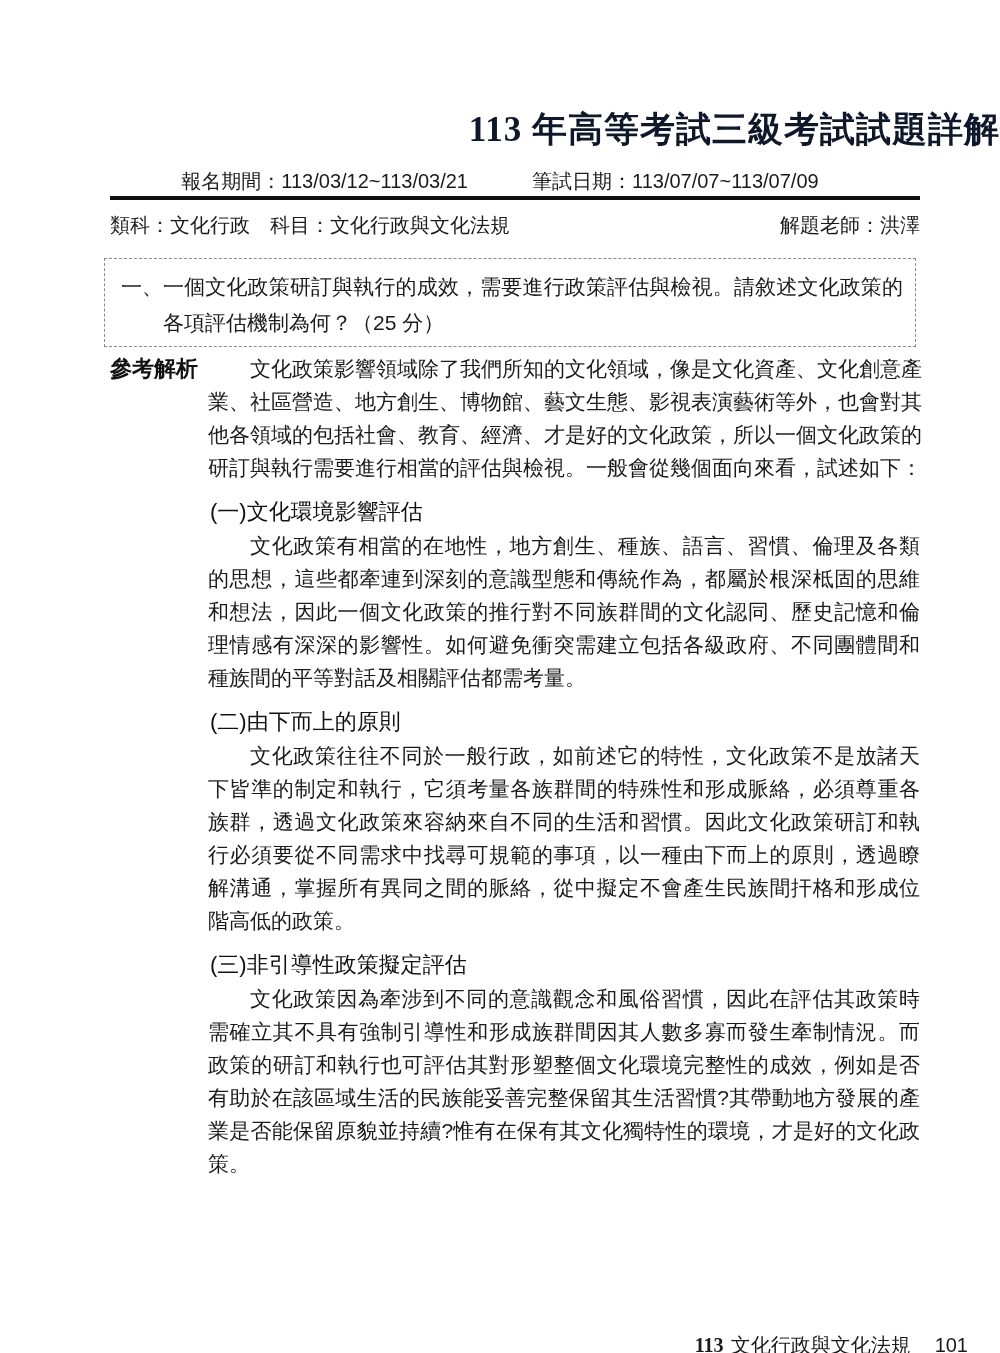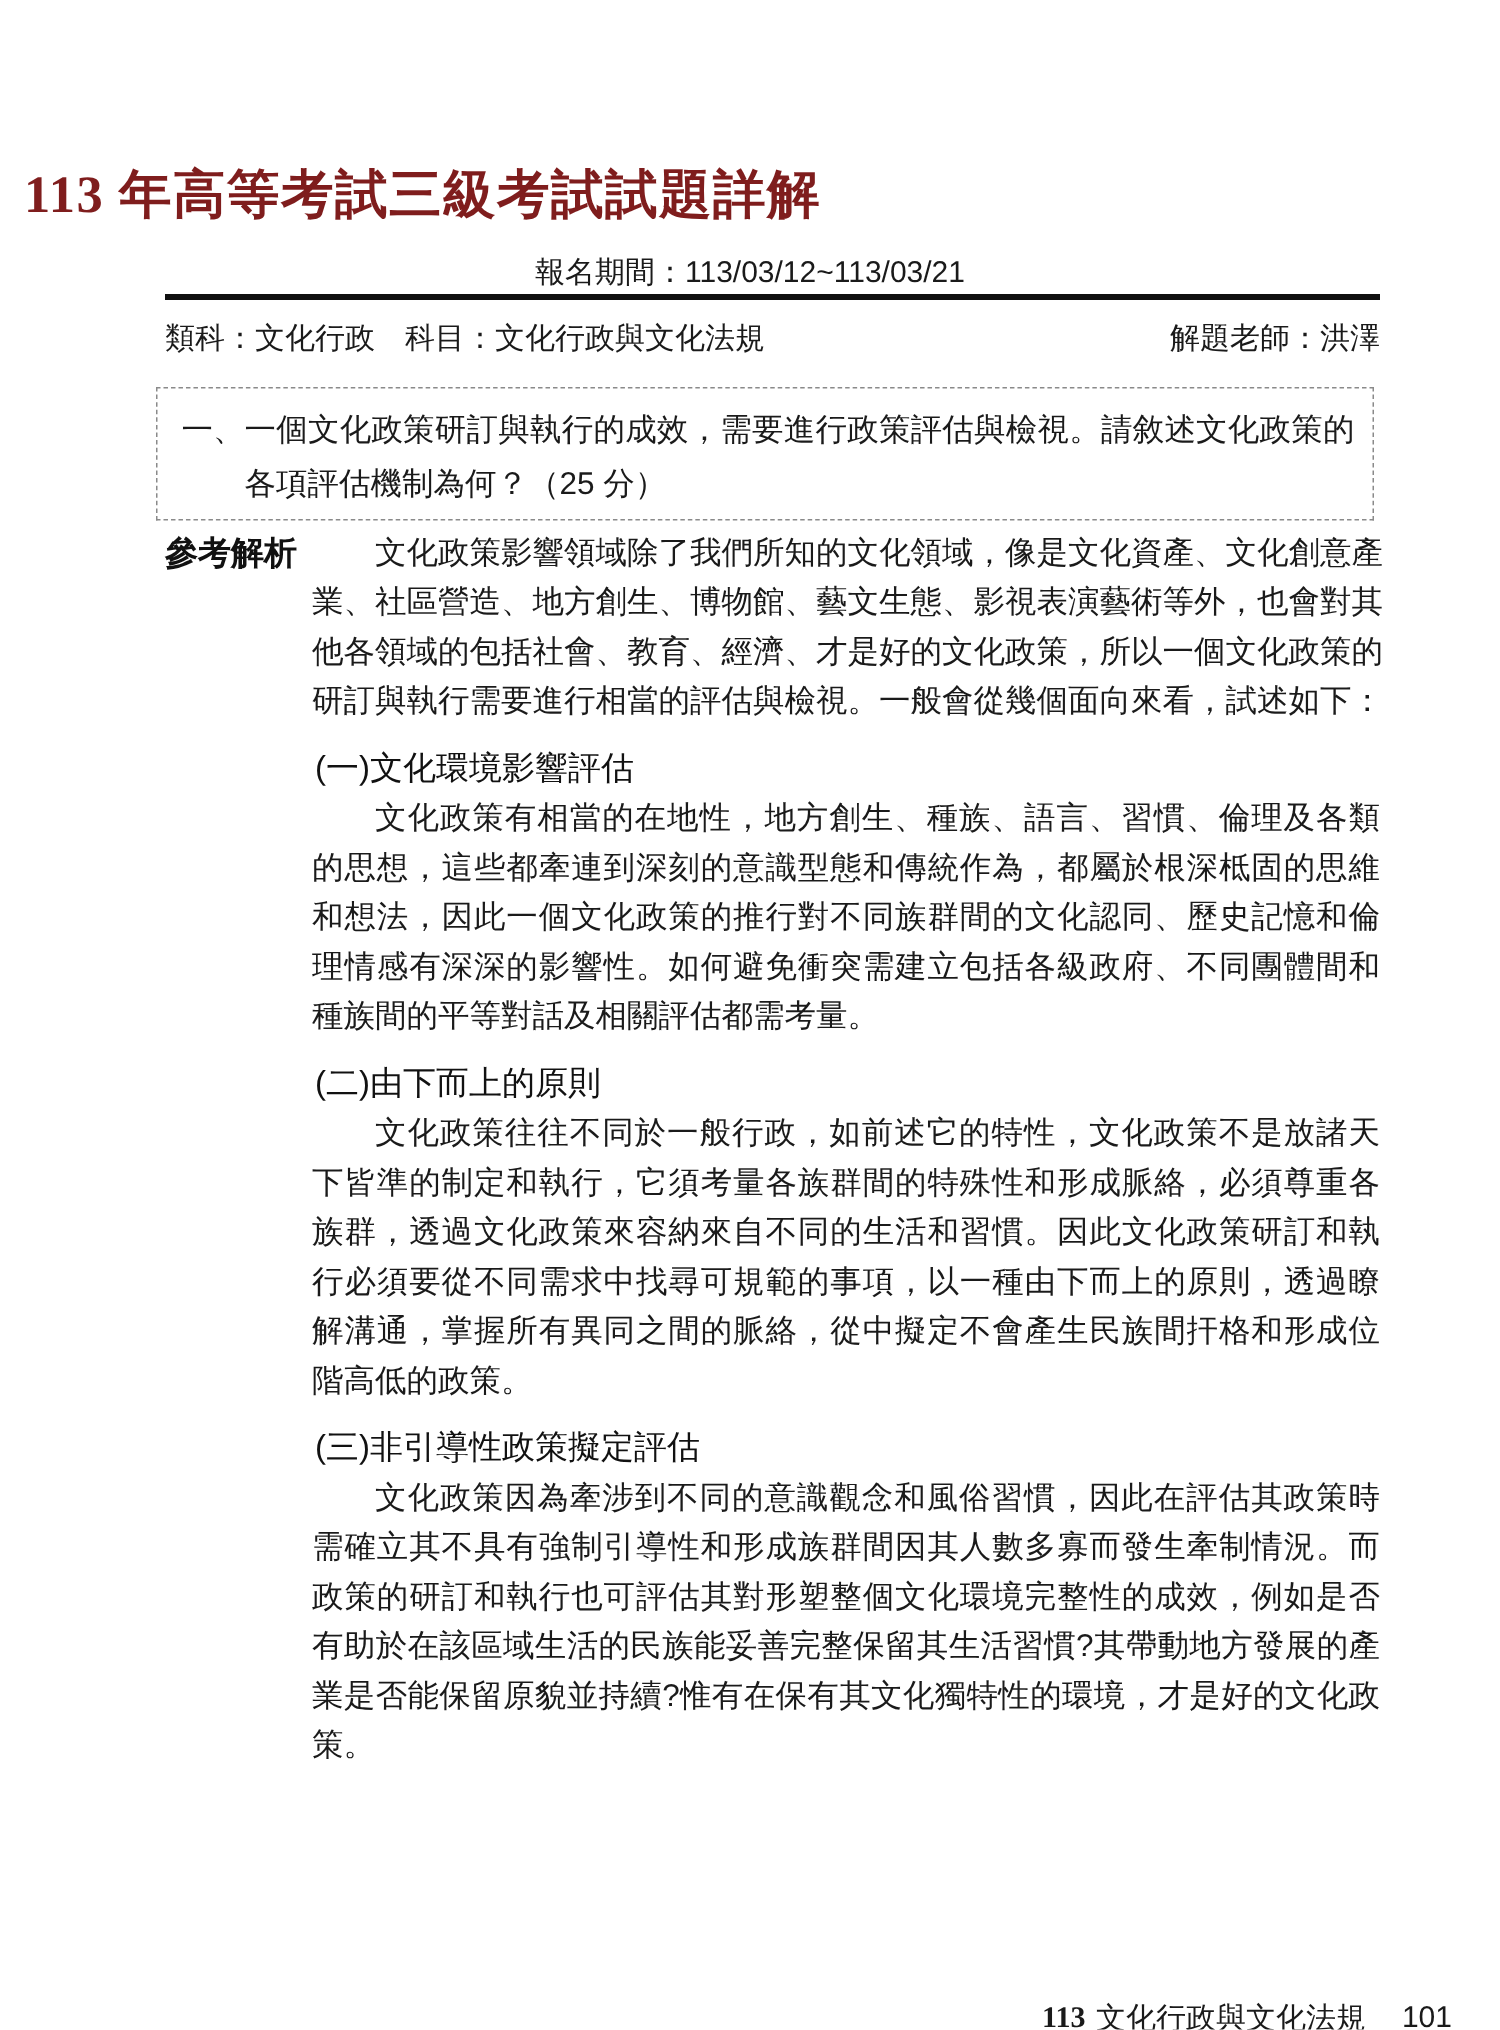--- a/index.html
+++ b/index.html
@@ -12,26 +12,26 @@
   .page {
     position: relative;
     width: 1000px; height: 1353px;
     background: #ffffff;
     overflow: hidden;
   }
 
   
   .doc-title {
     position: absolute; top: 106px; left: 0; right: 0;
-    text-align: left;
+    text-align: right;
     font-family: "Liberation Serif", serif;
     font-weight: bold;
     font-size: 35px;
     letter-spacing: 1px;
-    color: #7f1d1d;
+    color: #0f172a;
     padding-left: 16px;
   }
   .info-line {
     position: absolute; top: 168px; left: 0; right: 0;
     display: flex; justify-content: center; gap: 64px;
     font-size: 20px;
     color: #1a1a1a;
   }
   .head-rule {
     position: absolute; top: 196px; left: 110px;
@@ -115,20 +115,21 @@
 </style>
 </head>
 <body>
 
 <div class="page">
 
   <div class="doc-title">113 年高等考試三級考試試題詳解</div>
 
   <div class="info-line">
     <span>報名期間：113/03/12~113/03/21</span>
+    <span>筆試日期：113/07/07~113/07/09</span>
   </div>
 
   <div class="head-rule"></div>
 
   <div class="meta-line">
     <span>類科：文化行政　科目：文化行政與文化法規</span>
     <span>解題老師：洪澤</span>
   </div>
 
   <div class="question-box">

